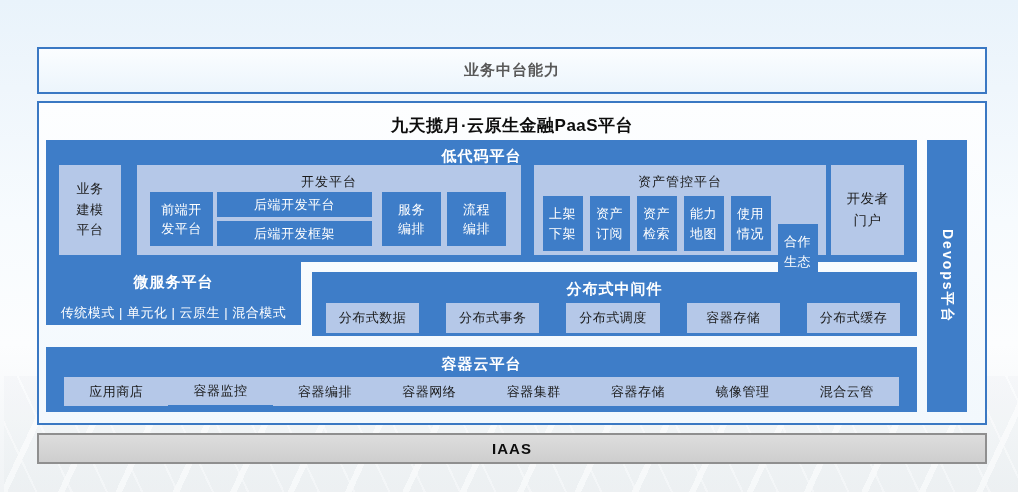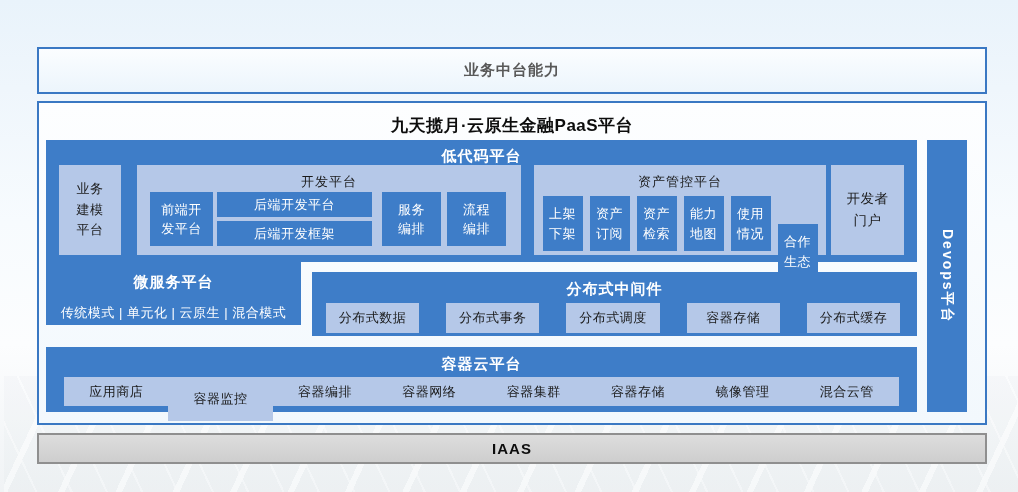--- a/index.html
+++ b/index.html
@@ -140,21 +140,21 @@
       <div class="light-cell" style="flex:1; height:30px;">分布式调度</div>
       <div class="light-cell" style="flex:1; height:30px;">容器存储</div>
       <div class="light-cell" style="flex:1; height:30px;">分布式缓存</div>
     </div>
   </div>
 
   <div class="blue-box" style="left:7px; top:244px; width:871px; height:65px;">
     <div class="box-title" style="line-height:25px;">容器云平台</div>
     <div class="flex-row" style="left:14px; right:14px; top:26px; gap:0;">
       <div class="light-cell" style="flex:1; height:29px;">应用商店</div>
-      <div class="light-cell" style="flex:1; height:44px;">容器监控</div>
+      <div class="light-cell" style="flex:1; height:28px;">容器监控</div>
       <div class="light-cell" style="flex:1; height:29px;">容器编排</div>
       <div class="light-cell" style="flex:1; height:29px;">容器网络</div>
       <div class="light-cell" style="flex:1; height:29px;">容器集群</div>
       <div class="light-cell" style="flex:1; height:29px;">容器存储</div>
       <div class="light-cell" style="flex:1; height:29px;">镜像管理</div>
       <div class="light-cell" style="flex:1; height:29px;">混合云管</div>
     </div>
   </div>
 
   <div class="devops">Devops平台</div>

